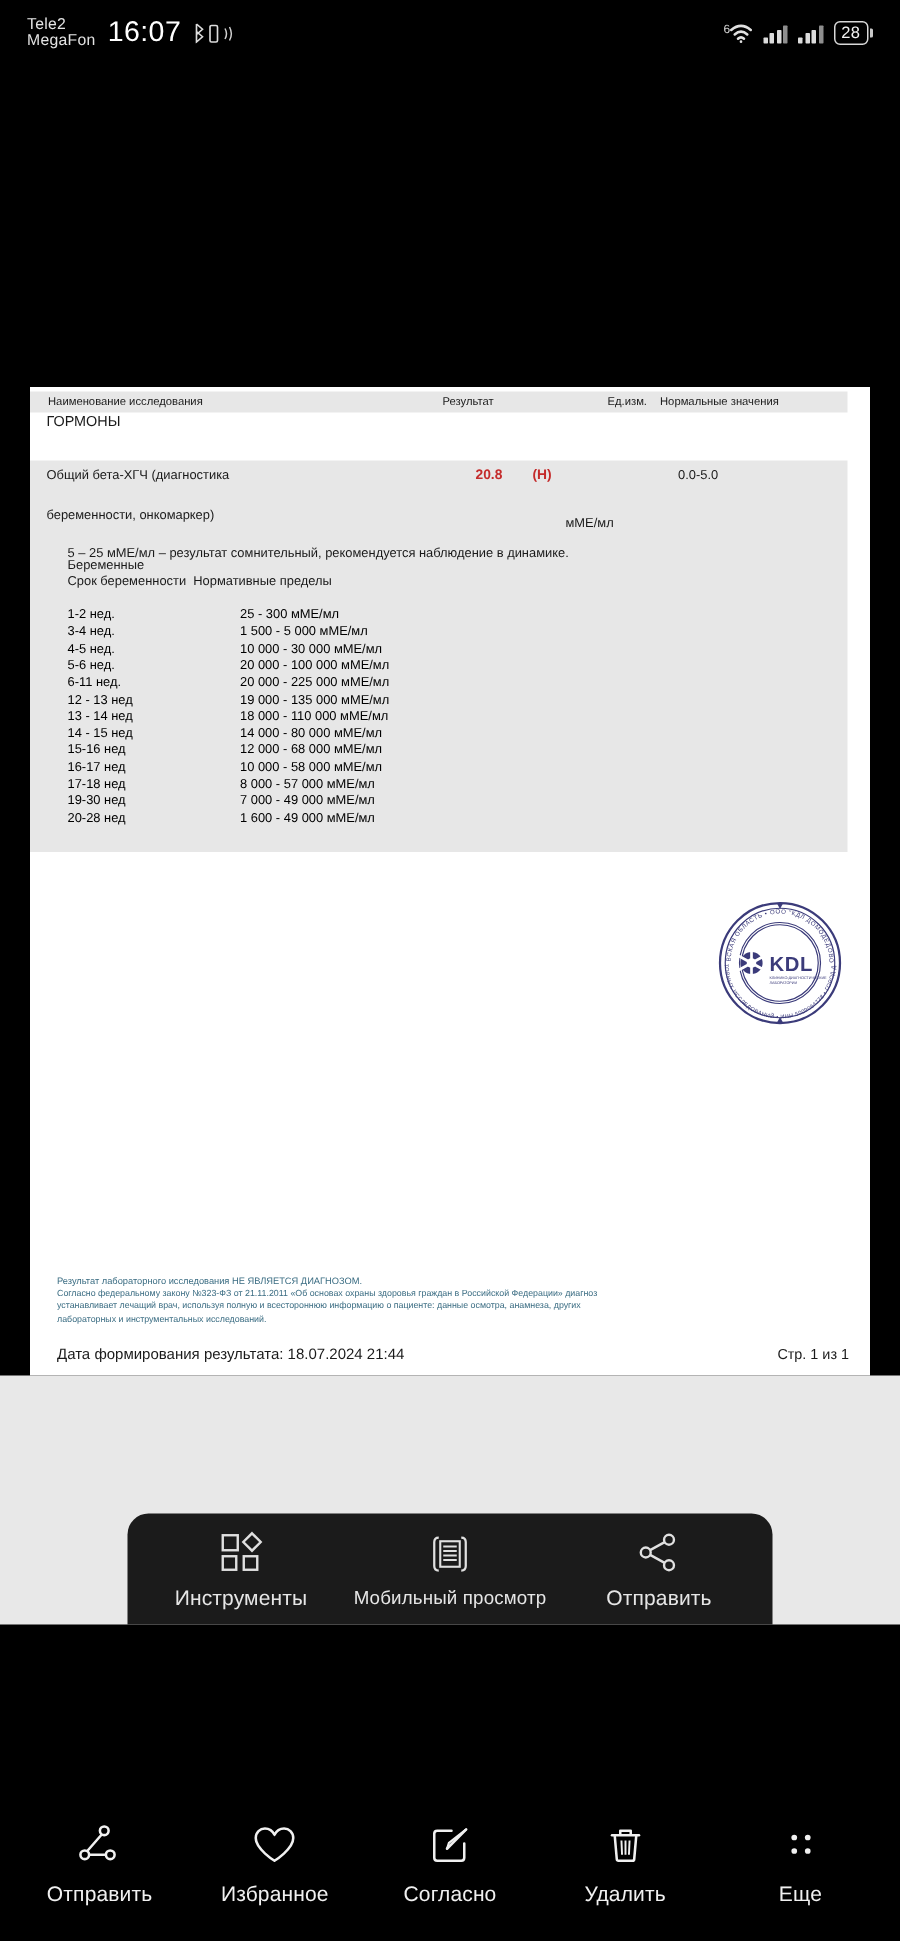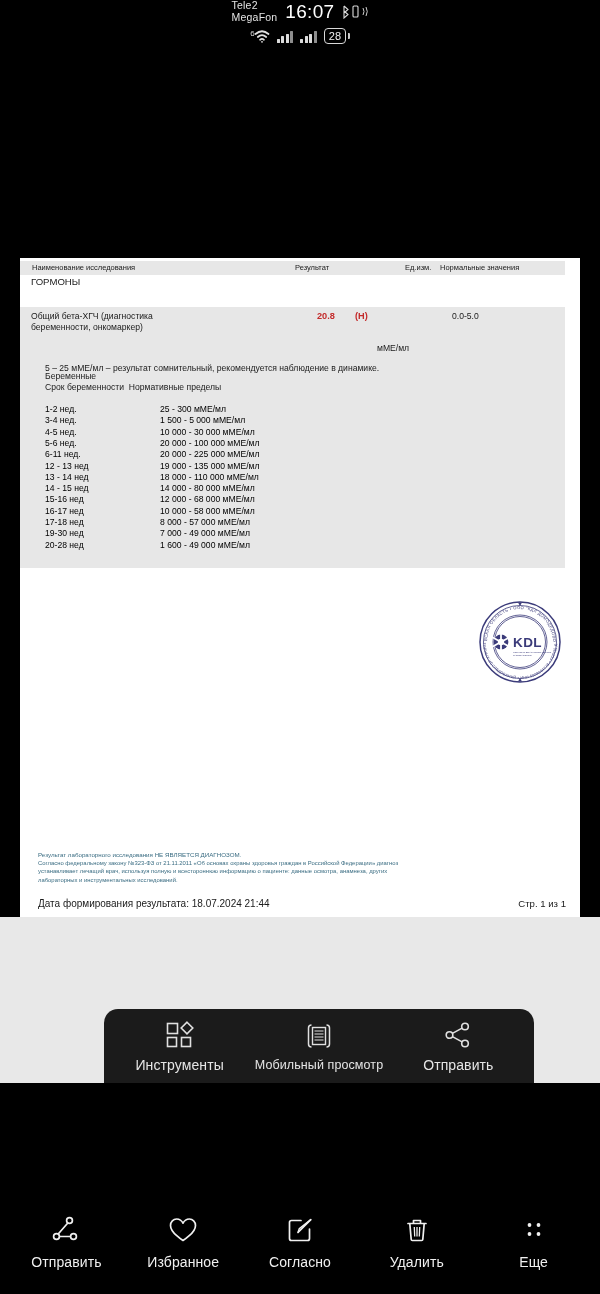--- a/index.html
+++ b/index.html
@@ -9,21 +9,20 @@
     font-family:"Liberation Sans", sans-serif;
     overflow:hidden;
   }
   #screen { position:relative; width:600px; height:1294px; background:#000; }
 
   
   #statusbar {
     position:absolute; left:0; top:0; width:600px; height:44px;
     display:flex; align-items:center; justify-content:space-between;
     padding:0 18px;
-    flex-direction:column;
   }
   .sb-left { display:flex; align-items:center; gap:8px; }
   .carrier {
     display:flex; flex-direction:column; justify-content:center;
     font-size:10.5px; line-height:11.5px; color:#e3e3e3; letter-spacing:.2px;
   }
   .sb-time { font-size:19px; color:#fff; letter-spacing:.3px; font-weight:400; }
   .bt-icons { display:flex; align-items:center; gap:1px; color:#e0e0e0; }
   .sb-right { display:flex; align-items:center; gap:7px; }
   .wifi { position:relative; display:flex; align-items:flex-end; }
@@ -71,21 +70,21 @@
   .t9  { font-size:7.5px; }
   .t10 { font-size:8.6px; }
 
   #hdr-col1 { left:12px; top:5px; }
   #hdr-col2 { left:275px; top:5px; }
   #hdr-col3 { left:385px; top:5px; }
   #hdr-col4 { left:420px; top:5px; }
   #hormones { left:11px; top:18px; font-size:9.6px; }
 
   #an-name1 { left:11px; top:53px; }
-  #an-name2 { left:11px; top:64px; }
+  #an-name2 { left:11px; top:80px; }
   #an-value { left:297px; top:53px; color:#c42b2b; font-weight:bold; font-size:9.2px; }
   #an-flag  { left:335px; top:53px; color:#c42b2b; font-weight:bold; font-size:9.2px; }
   #an-unit  { left:357px; top:53px;margin-top:32px; }
   #an-ref   { left:432px; top:53px; }
 
   #note1 { left:25px; top:89px;margin-top:16px; }
   #preg-title { left:25px; top:113px; }
   #preg-cols  { left:25px; top:124px; }
 
   .ref-row { position:absolute; left:25px; font-size:8.6px; }
@@ -106,21 +105,21 @@
 
   
   #gray-gap {
     position:absolute; left:0; top:917px; width:600px; height:166px; background:#e8e8e8;
   }
 
   
   #float-toolbar {
     position:absolute; left:85px; top:1009px; width:430px; height:74px;
     background:#1b1b1b; border-radius:14px 14px 0 0;
-    display:flex; align-items:center; justify-content:space-around; padding:0 6px;margin-left:19px;
+    display:flex; align-items:center; justify-content:space-around; padding:0 6px;
   }
   .ft-item {
     display:flex; flex-direction:column; align-items:center; justify-content:center;
     cursor:pointer; gap:7px; flex:1;
   }
   .ft-icon { height:30px; display:flex; align-items:center; justify-content:center; }
   .ft-label { color:#e6e6e6; font-size:14px; letter-spacing:.1px; }
   .ft-label.sm { font-size:12.5px; }
 
   

